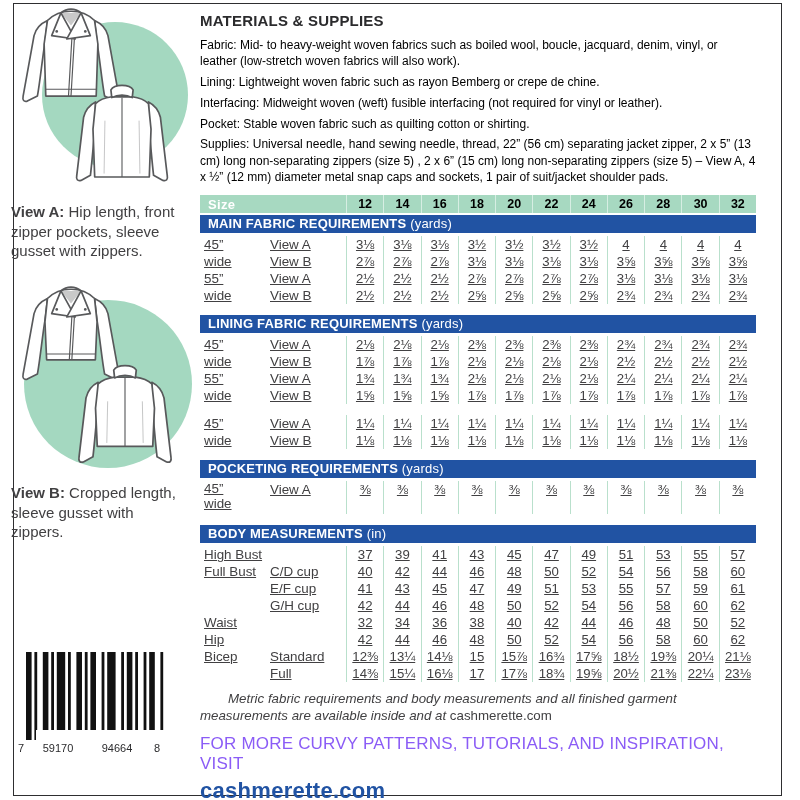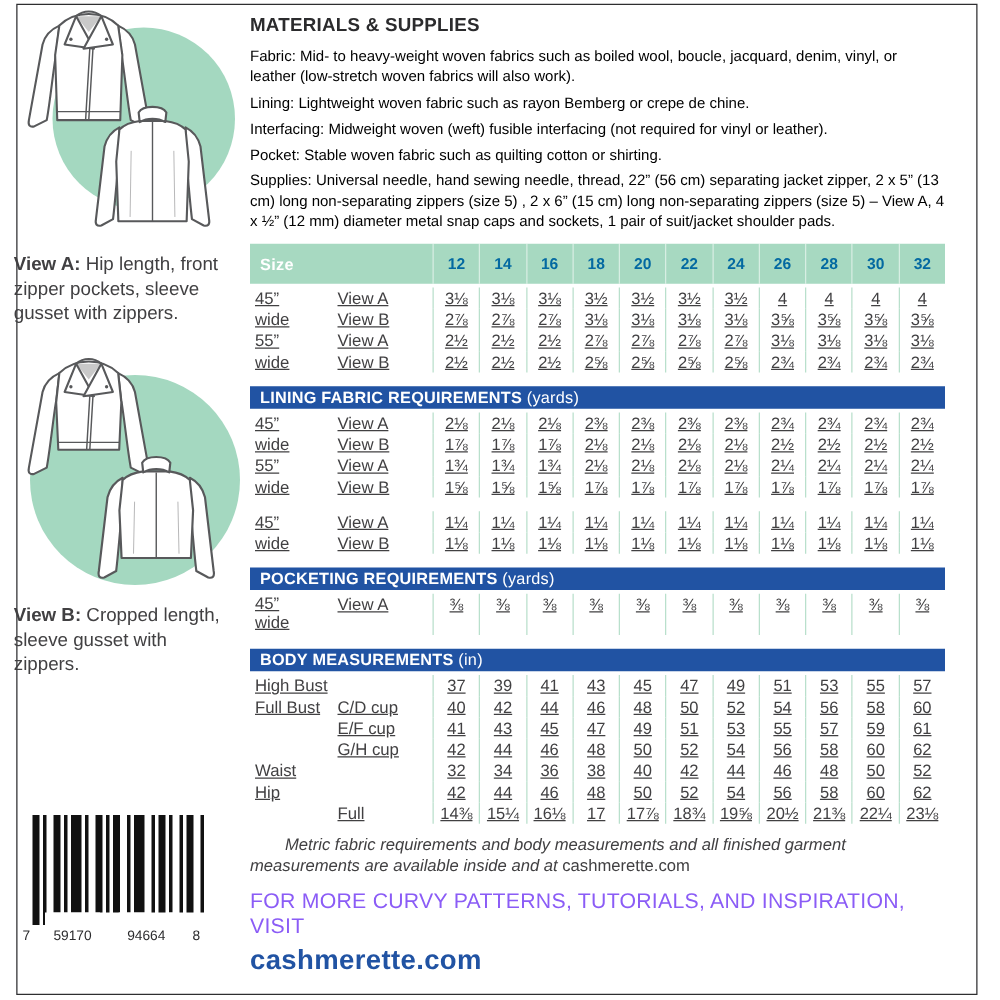--- a/index.html
+++ b/index.html
@@ -23,23 +23,23 @@
   .caption-a{top:202px;}
   .caption-b{top:483px;}
   .barcode{position:absolute;left:14px;top:648px;width:150px;height:115px;}
 
   
   .right{position:absolute;left:200px;top:12px;width:556px;}
   h1.mat-title{font-size:15px;font-weight:bold;color:#2b2b2d;letter-spacing:.2px;margin:0 0 8px 0;}
   p.mat{font-size:12px;line-height:16.3px;margin:0 0 4.5px 0;color:#000000;}
 
   .grid{display:grid;grid-template-columns:56px 90px repeat(11,1fr);}
-  .sizebar{margin-top:10px;background:#a7d9c1;height:32px;}
+  .sizebar{margin-top:10px;background:#a7d9c1;height:18px;}
   .s-label{grid-column:span 2;color:#fff;font-weight:bold;font-size:13px;display:flex;align-items:center;padding-left:8px;letter-spacing:.3px;}
-  .s-num{color:#0369a1;font-weight:bold;font-size:12.5px;display:flex;align-items:center;justify-content:center;border-left:1px solid rgba(255,255,255,.55);}
+  .s-num{color:#000000;font-weight:bold;font-size:12.5px;display:flex;align-items:center;justify-content:center;border-left:1px solid rgba(255,255,255,.55);}
 
   .tbl{margin-top:11px;}
   .tbl.first{margin-top:2px;}
   .bar{background:#2153a3;color:#fff;height:18px;line-height:18px;padding-left:8px;font-size:13px;letter-spacing:.2px;}
   .bar .bar-title{font-weight:bold;}
   .bar .bar-unit{font-weight:normal;}
   .rows{margin-top:3px;}
   .row{height:17px;text-decoration:underline;}
   .row.tall{height:33px;}
   .cell{font-size:13.2px;color:#414042;display:flex;align-items:center;justify-content:center;border-left:1px solid #b9e0cc;}
@@ -182,20 +182,21 @@
         <div class="s-num">20</div>
         <div class="s-num">22</div>
         <div class="s-num">24</div>
         <div class="s-num">26</div>
         <div class="s-num">28</div>
         <div class="s-num">30</div>
         <div class="s-num">32</div>
       </div>
     <div id="tables">
         <section class="tbl first">
+          <div class="bar"><span class="bar-title">MAIN FABRIC REQUIREMENTS</span><span class="bar-unit"> (yards)</span></div>
           <div class="rows">
             <div class="grid row">
               <div class="c1">
                 <span>45”</span>
               </div>
               <div class="c2">View A</div>
               <div class="cell">3⅛</div>
               <div class="cell">3⅛</div>
               <div class="cell">3⅛</div>
               <div class="cell">3½</div>
@@ -494,20 +495,37 @@
               <div class="cell">50</div>
               <div class="cell">52</div>
               <div class="cell">54</div>
               <div class="cell">56</div>
               <div class="cell">58</div>
               <div class="cell">60</div>
               <div class="cell">62</div>
             </div>
             <div class="grid row">
               <div class="c1">
+                <span>Bicep</span>
+              </div>
+              <div class="c2">Standard</div>
+              <div class="cell">12⅜</div>
+              <div class="cell">13¼</div>
+              <div class="cell">14⅛</div>
+              <div class="cell">15</div>
+              <div class="cell">15⅞</div>
+              <div class="cell">16¾</div>
+              <div class="cell">17⅝</div>
+              <div class="cell">18½</div>
+              <div class="cell">19⅜</div>
+              <div class="cell">20¼</div>
+              <div class="cell">21⅛</div>
+            </div>
+            <div class="grid row">
+              <div class="c1">
                 <span></span>
               </div>
               <div class="c2">Full</div>
               <div class="cell">14⅜</div>
               <div class="cell">15¼</div>
               <div class="cell">16⅛</div>
               <div class="cell">17</div>
               <div class="cell">17⅞</div>
               <div class="cell">18¾</div>
               <div class="cell">19⅝</div>

